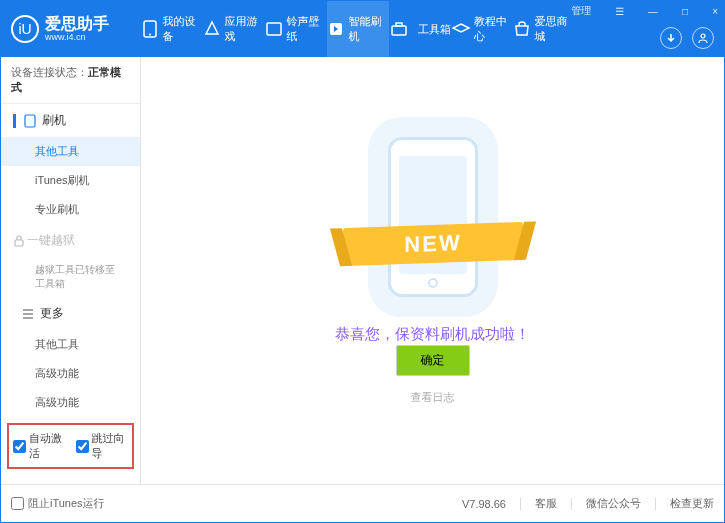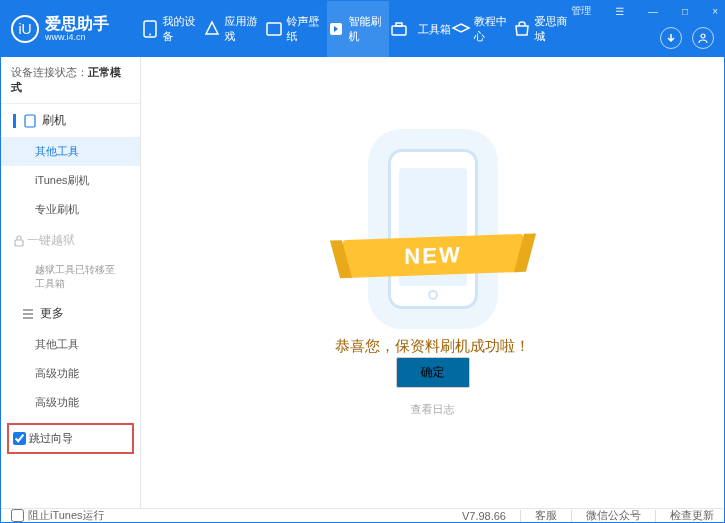--- a/index.html
+++ b/index.html
@@ -39,25 +39,25 @@
 .main { flex: 1; display: flex; align-items: center; justify-content: center; position: relative; }
 .result { text-align: center; }
 .phone-illust { width: 140px; height: 170px; margin: 0 auto 18px; position: relative; }
 .phone-body { width: 90px; height: 160px; background: #fff; border: 3px solid #d0e4f7; border-radius: 14px; margin: 0 auto; position: relative; box-shadow: 0 0 0 20px rgba(26,122,232,0.08); }
 .phone-screen { position: absolute; top: 16px; left: 8px; right: 8px; bottom: 20px; background: #eaf4ff; border-radius: 4px; }
 .phone-home { position: absolute; bottom: 6px; left: 50%; transform: translateX(-50%); width: 10px; height: 10px; border: 2px solid #d0e4f7; border-radius: 50%; }
 .new-ribbon { position: absolute; left: -20px; right: -20px; top: 88px; background: #ffc233; color: #fff; font-weight: bold; font-size: 22px; text-align: center; padding: 6px 0; letter-spacing: 2px; transform: skewY(-2deg); border-radius: 3px; }
 .new-ribbon::before, .new-ribbon::after { content: ""; position: absolute; top: 0; bottom: 0; width: 12px; background: #e8aa1a; }
 .new-ribbon::before { left: -8px; transform: skewX(15deg); }
 .new-ribbon::after { right: -8px; transform: skewX(-15deg); }
-.success-text { font-size: 15px; color: #a16207; margin-bottom: 1px; }
-.ok-btn { border: 1px solid #ccc; background: #0369a1; padding: 6px 24px; font-size: 12px; cursor: pointer; border-radius: 2px; }
+.success-text { font-size: 15px; color: #8b5cf6; margin-bottom: 1px; }
+.ok-btn { border: 1px solid #ccc; background: #84cc16; padding: 6px 24px; font-size: 12px; cursor: pointer; border-radius: 2px; }
 .log-link { display: block; margin-top: 14px; color: #aaa; font-size: 11px; cursor: pointer; }
 
-.footer { height: 14px; border-top: 1px solid #e5e5e5; display: flex; align-items: center; padding: 0 10px; font-size: 11px; color: #666; }
+.footer { height: 38px; border-top: 1px solid #e5e5e5; display: flex; align-items: center; padding: 0 10px; font-size: 11px; color: #666; }
 .footer-left { display: flex; align-items: center; gap: 4px; }
 .footer-right { margin-left: auto; display: flex; align-items: center; gap: 14px; }
 .footer-right span { cursor: pointer; }
 .divider { width: 1px; height: 12px; background: #ddd; }
 </style>
 </head>
 <body>
 
 <div class="app">
 
@@ -190,20 +190,24 @@
               <path d="M1 1 L11 1 M1 5 L11 5 M1 9 L11 9" stroke="#888" stroke-width="1.5"></path>
             </svg>
           <span>更多</span>
         </div>
         <div class="side-item">其他工具</div>
         <div class="side-item">高级功能</div>
         <div class="side-item">高级功能</div>
       </div>
 
       <div class="checks">
+        <label>
+            <input type="checkbox" checked="" style="">
+            <span>自动激活</span>
+          </label>
         <label>
             <input type="checkbox" checked="" style="">
             <span>跳过向导</span>
           </label>
       </div>
 
     </div>
 
     <div class="main">
       <div class="result">

